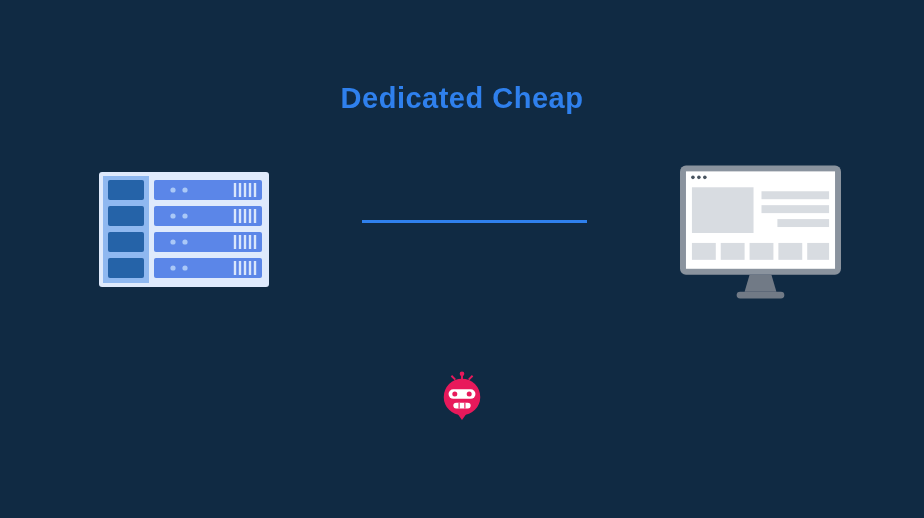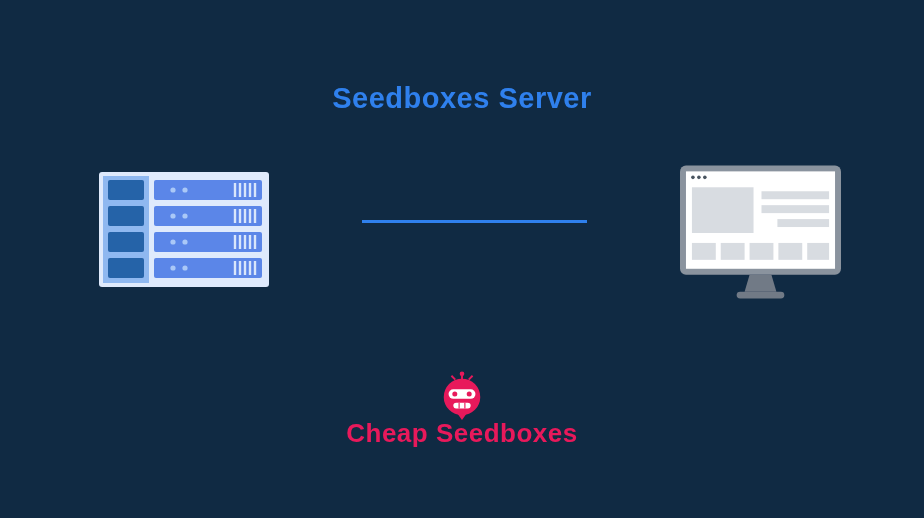--- a/index.html
+++ b/index.html
@@ -56,21 +56,21 @@
     letter-spacing:.5px;
     color:var(--brand_pink,#e8195b);
   }
   svg{display:block;width:100%;height:100%;}
 </style>
 </head>
 <body>
 
 <div class="canvas">
 
-  <h1 class="title">Seedboxes Server</h1>
+  <h1 class="title">Dedicated Cheap</h1>
 
   <div class="server-art">
     <svg viewBox="0 0 170 115">
       <rect x="0" y="0" width="170" height="115" rx="3" fill="#dfeafc"></rect>
       <rect x="4" y="4" width="46" height="107" fill="#8fb8f0"></rect>
 
       <rect x="9" y="8" width="36" height="20" rx="2" fill="#2563a8"></rect>
       <rect x="55" y="8" width="108" height="20" rx="2" fill="#5b86e8"></rect>
       <circle cx="74" cy="18" r="2.6" fill="#aac8f7"></circle>
       <circle cx="86" cy="18" r="2.6" fill="#aac8f7"></circle>
@@ -163,16 +163,15 @@
 
         <rect x="10" y="20" width="28" height="10" rx="5" fill="#ffffff"></rect>
         <circle cx="16.5" cy="25" r="2.6" fill="#e8195b"></circle>
         <circle cx="31.5" cy="25" r="2.6" fill="#e8195b"></circle>
 
         <rect x="15" y="34" width="18" height="6" rx="3" fill="#ffffff"></rect>
         <line x1="21" y1="34" x2="21" y2="40" stroke="#e8195b" stroke-width="1.2"></line>
         <line x1="27" y1="34" x2="27" y2="40" stroke="#e8195b" stroke-width="1.2"></line>
       </svg>
     </div>
-    <div class="brand-name">Cheap Seedboxes</div>
   </div>
 
 </div>
 
 </body></html>

